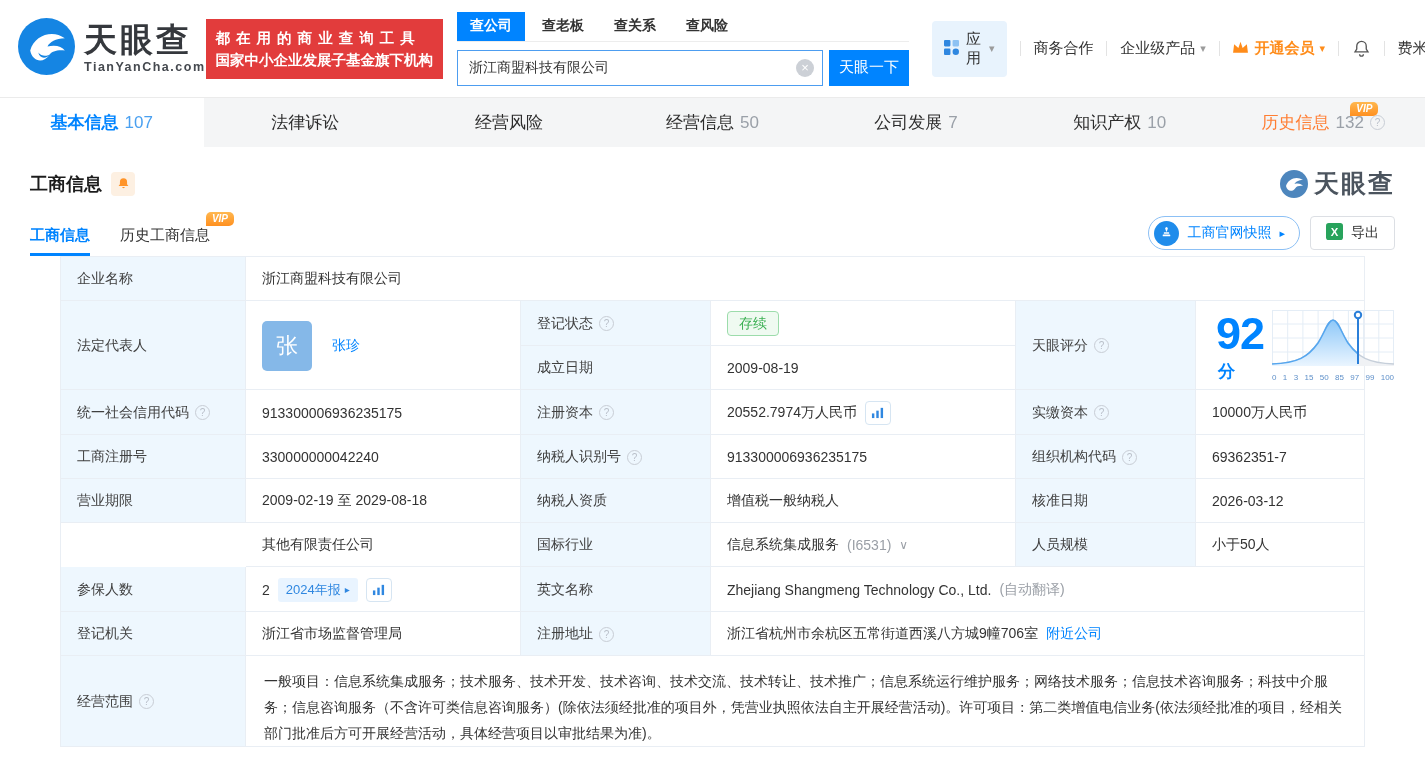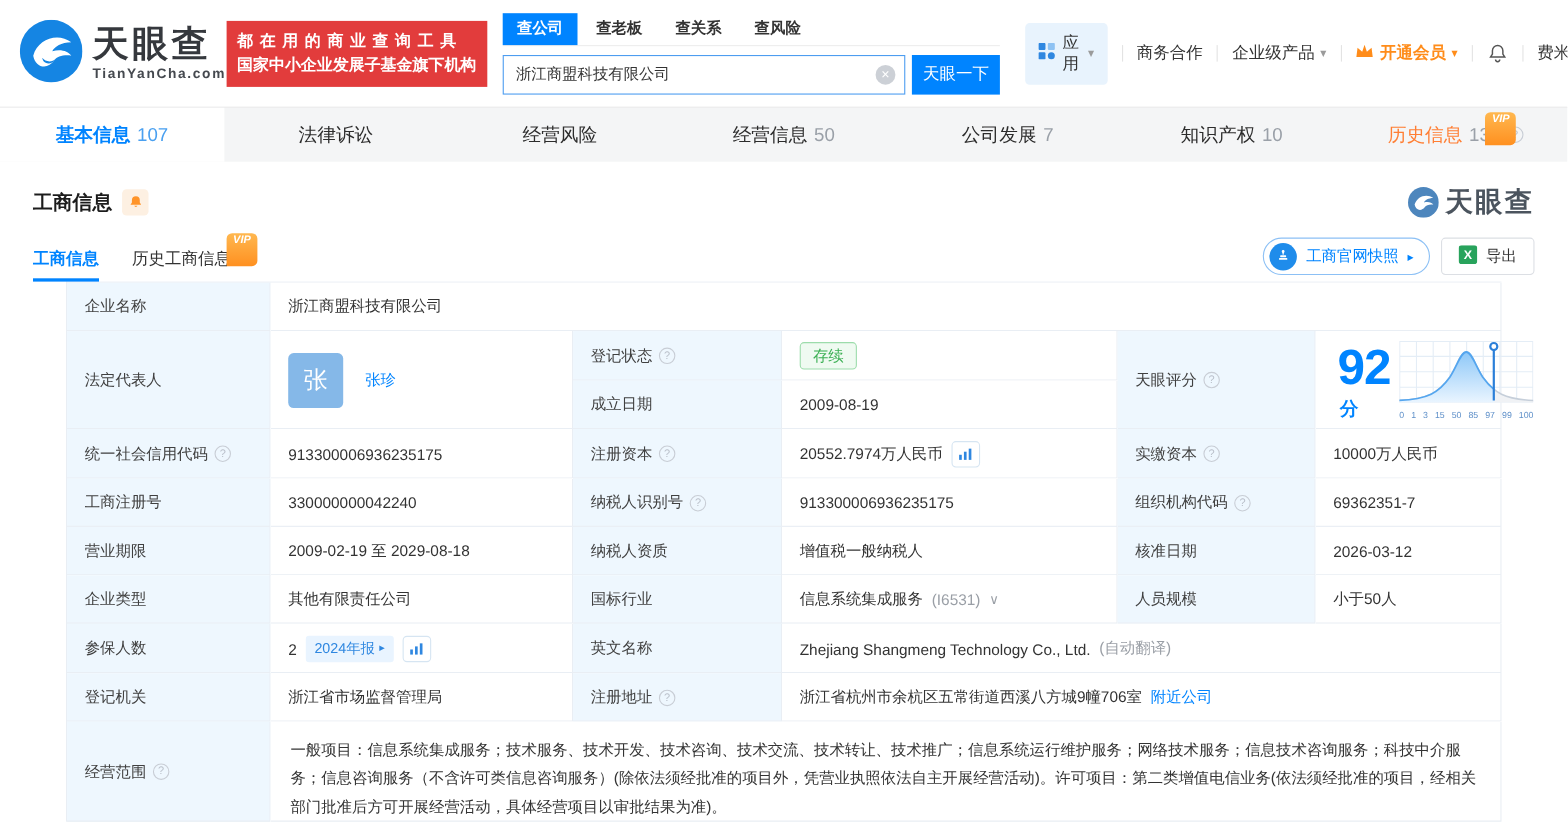--- a/index.html
+++ b/index.html
@@ -38,21 +38,21 @@
 
   
   .page-tabs { display:flex; height:50px; background:#f4f5f6; border-top:1px solid #ebebeb; }
   .page-tab { flex:1; display:flex; align-items:center; justify-content:center; gap:6px;
     font-size:17px; color:#2c2c2c; cursor:pointer; position:relative; }
   .page-tab .count { font-size:17px; color:#9aa0a8; }
   .page-tab.active { background:#fff; color:#0084ff; font-weight:700; }
   .page-tab.active .count { color:#4aa0f0; font-weight:400; }
   .page-tab.vip-tab { color:#ff7e33; }
   .vip-badge { display:inline-block; background:linear-gradient(180deg,#ffb850,#ff9020); color:#fff;
-    font-size:10px; font-weight:700; font-style:italic; padding:1px 6px 18px; border-radius:5px 5px 5px 0; }
+    font-size:10px; font-weight:700; font-style:italic; padding:1px 6px 2px; border-radius:5px 5px 5px 0; }
   .page-tab .vip-badge { position:absolute; top:4px; left:calc(50% + 27px); }
   .q { display:inline-block; width:15px; height:15px; border:1px solid #c8cdd5; border-radius:50%;
     color:#b9bfc9; font-size:10px; line-height:14px; text-align:center; font-style:normal; cursor:pointer; flex:0 0 auto; }
 
   
   .section { padding:20px 30px 0; }
   .section-head { display:flex; align-items:center; }
   .section-title { font-size:18px; font-weight:700; color:#1c1c1c; }
   .bell-box { width:24px; height:24px; background:#fdf0e2; border-radius:4px; margin-left:9px;
     display:flex; align-items:center; justify-content:center; cursor:pointer; }
@@ -395,23 +395,20 @@
     <div class="cell lbl" style="grid-area:6/5/7/6">
         <span>核准日期</span>
       </div>
     <div class="cell val" style="grid-area:6/4/7/5">
         <span>增值税一般纳税人</span>
       </div>
     <div class="cell val" style="grid-area:6/6/7/7">
         <span>2026-03-12</span>
       </div>
 
-    <div class="cell lbl" style="grid-area:7/1/8/2">
-        <span>企业类型</span>
-      </div>
     <div class="cell lbl" style="grid-area:7/3/8/4">
         <span>国标行业</span>
       </div>
     <div class="cell val" style="grid-area:7/2/8/3">
         <span>其他有限责任公司</span>
       </div>
     <div class="cell val" style="grid-area:7/4/8/5">
       <span>信息系统集成服务</span>
         <span class="gray">(I6531)</span>
       <span class="chev">∨</span>

